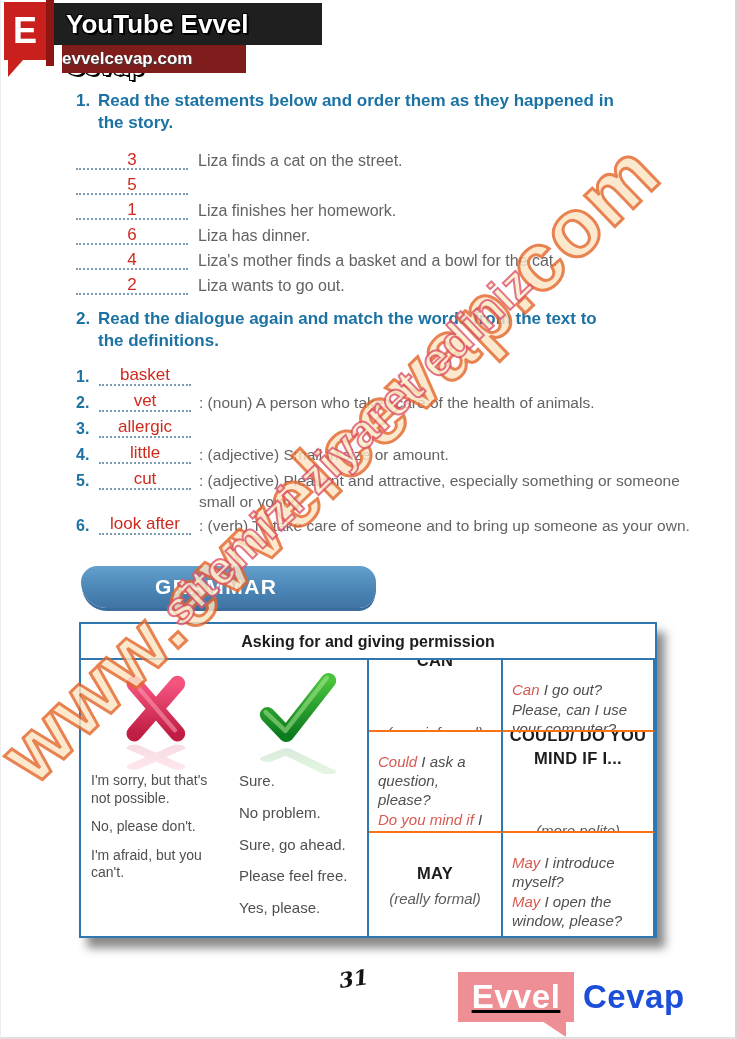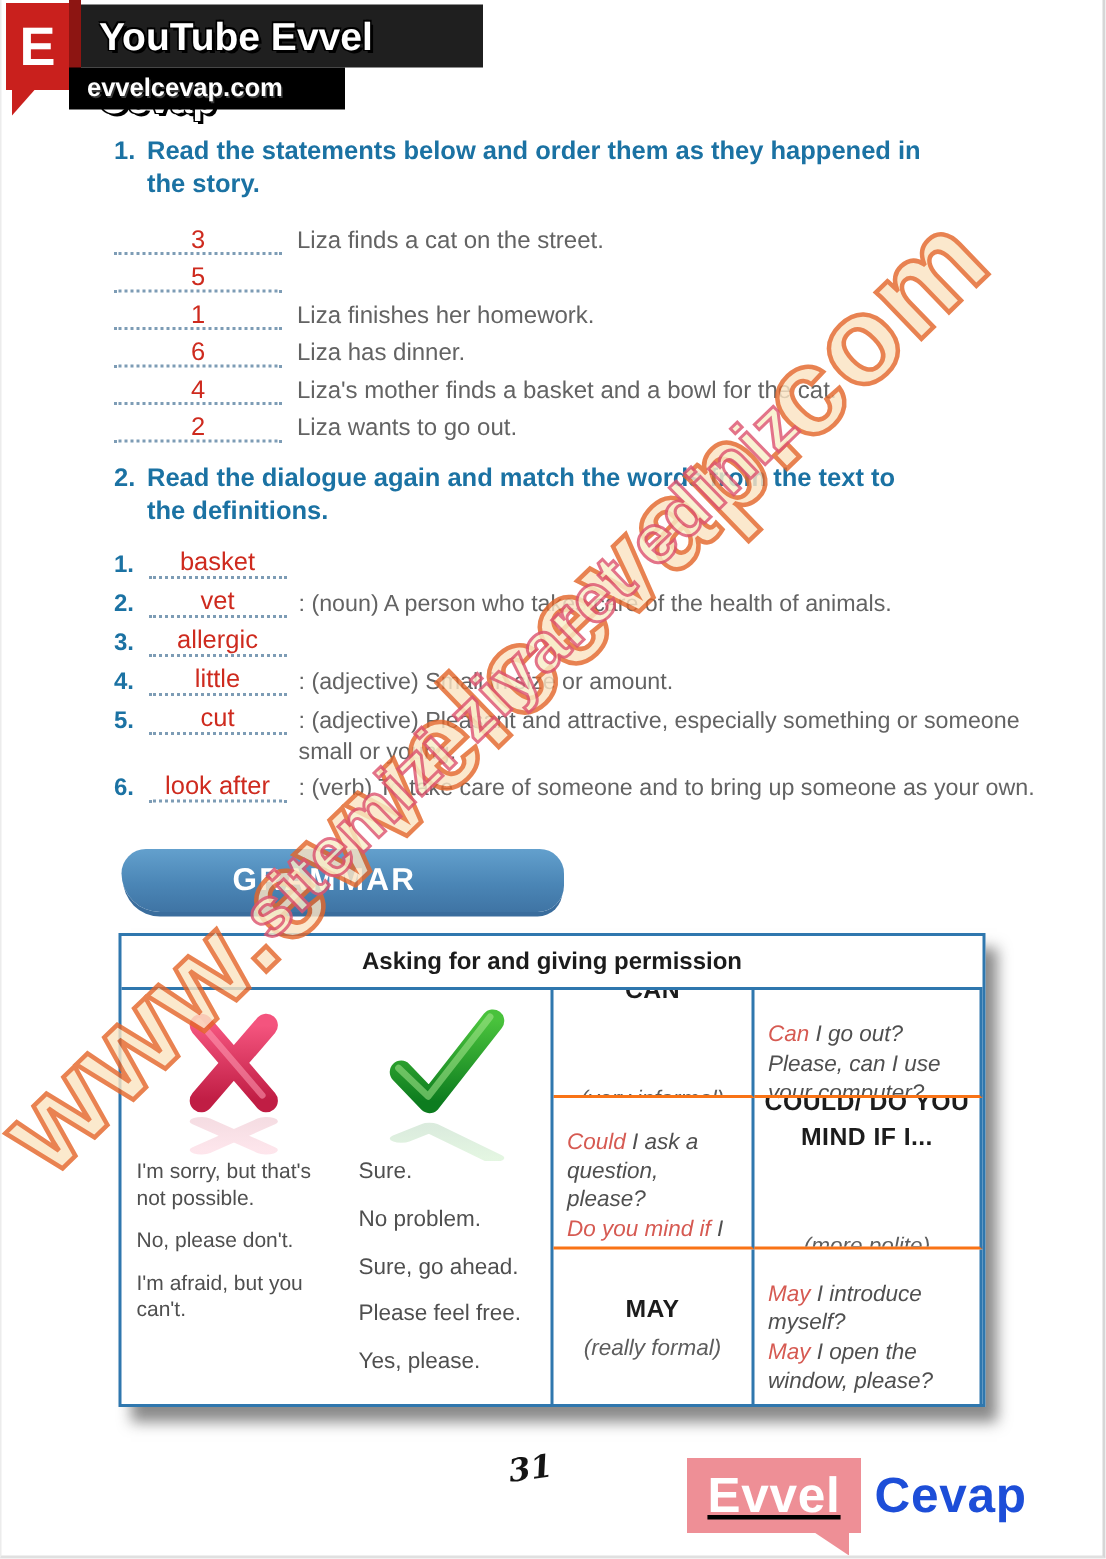--- a/index.html
+++ b/index.html
@@ -11,22 +11,22 @@
   }
   
   .badge { position:absolute; left:3px; top:2px; width:42px; height:58px; background:#c9201d; z-index:4;
            display:flex; align-items:center; justify-content:center; color:#fff; font-size:36px; font-weight:bold; }
   .badge::after { content:''; position:absolute; left:4px; top:58px;
                   border-top:17px solid #c9201d; border-right:15px solid transparent; }
   .badge-edge { position:absolute; left:45px; top:0; width:8px; height:66px; background:#8d1512; z-index:3; }
   .title-bar { position:absolute; left:53px; top:3px; width:268px; height:42px; background:#1f1f1f; z-index:3;
                color:#fff; font-size:26px; font-weight:bold; line-height:42px; padding-left:12px;
                text-shadow:2px 2px 0 #000, -1px -1px 0 #000, 1px -1px 0 #000, -1px 1px 0 #000; }
-  .site-bar { position:absolute; left:45px; top:45px; width:184px; height:28px; background:#000000; z-index:3;
-              color:#fff; font-size:17px; font-weight:bold; line-height:28px; padding-left:12px;
+  .site-bar { position:absolute; left:61px; top:45px; width:184px; height:28px; background:#7f1d1d; z-index:3;
+              color:#fff; font-size:17px; font-weight:bold; line-height:28px; padding-left:0;
               text-shadow:1px 1px 0 #3a3a3a; }
   
   .wm { position:absolute; pointer-events:none; z-index:6; font-weight:bold; white-space:nowrap;
         transform-origin:0 50%; opacity:.82; }
   .wm1 { left:14px; top:712px; width:940px; height:110px; line-height:110px; font-size:82px; letter-spacing:2px;
          color:#fbe4c3; -webkit-text-stroke:3px #e4672b; transform:rotate(-44deg); }
   .wm2 { left:168px; top:582px; width:760px; height:70px; line-height:70px; font-size:46px; letter-spacing:1px;
          color:#f8eec9; -webkit-text-stroke:2px #dd5570; transform:rotate(-44deg); }
   
   .ex { position:absolute; left:75px; z-index:1; }

